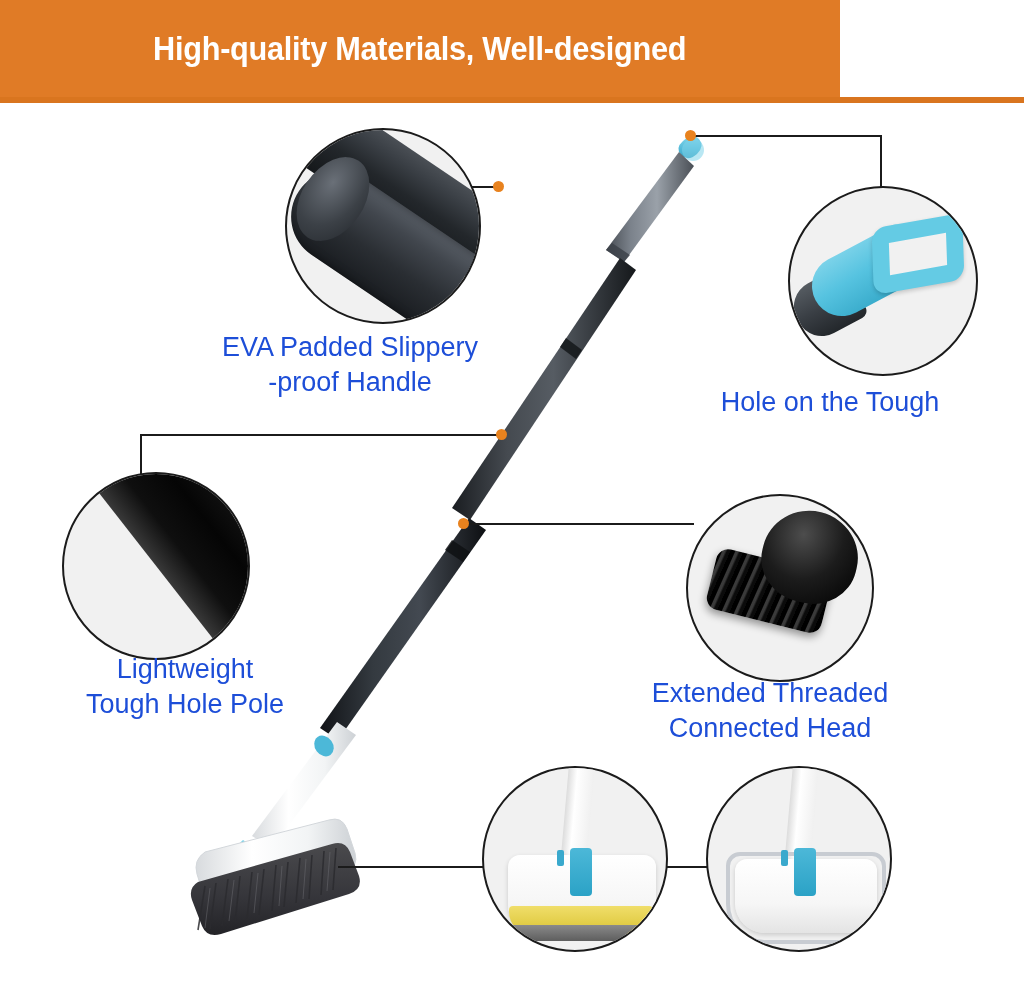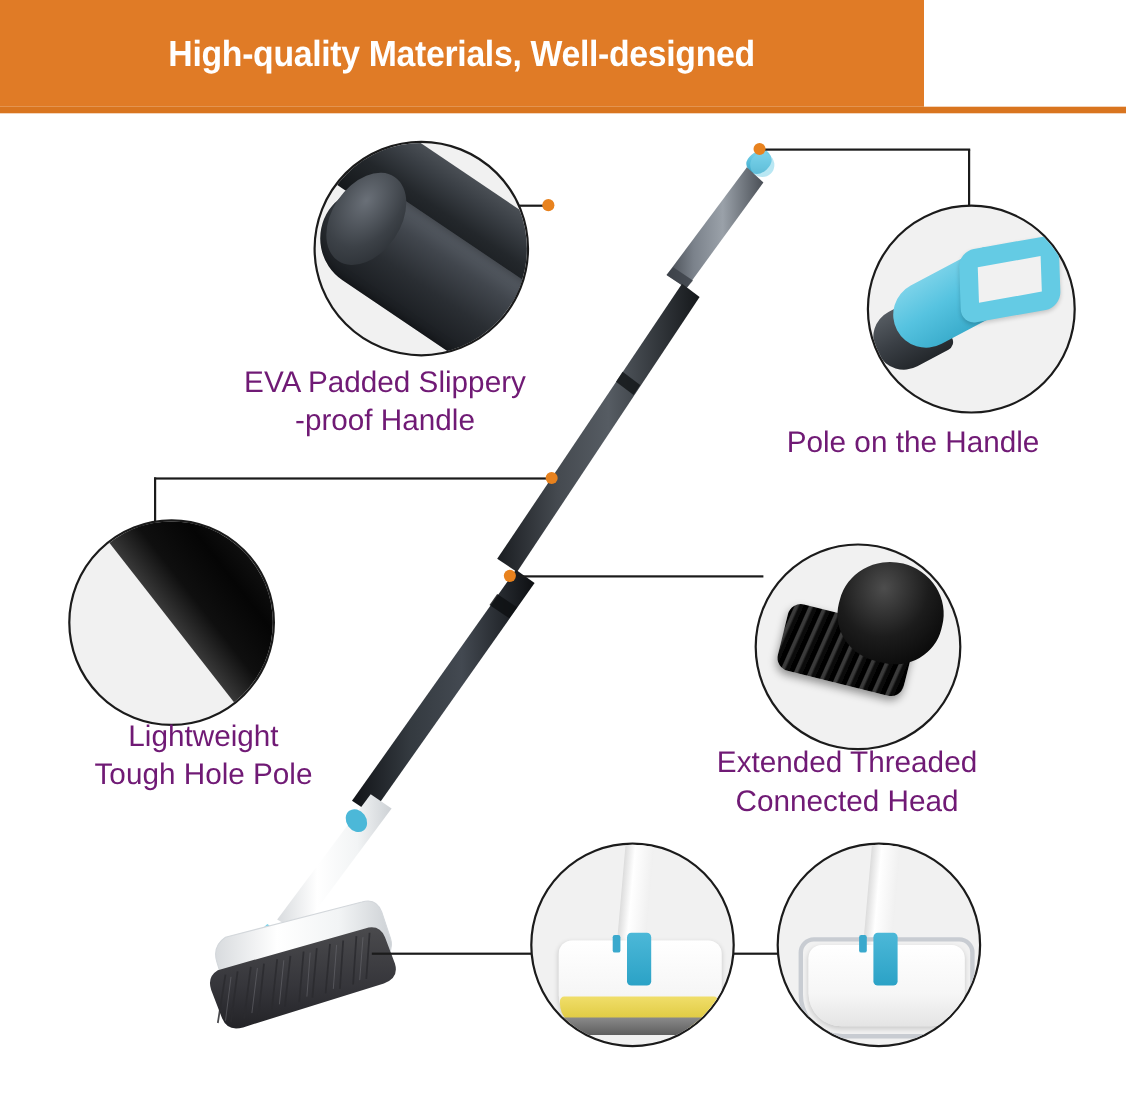--- a/index.html
+++ b/index.html
@@ -35,21 +35,21 @@
   }
   .banner-baseline {
     position: absolute; left: 0; top: 97px;
     width: 1024px; height: 6px;
     background: #D9751F;
   }
 
   
   .label {
     position: absolute;
-    color: #701a75;
+    color: #1d4ed8;
     font-size: 27px;
     line-height: 35px;
     text-align: center;
     white-space: pre-line;
     font-family: "Liberation Sans", sans-serif;
   }
 
   
   .callout {
     position: absolute;
@@ -352,21 +352,21 @@
   <div class="label" style="left:150px; top:330px; width:400px;">EVA Padded Slippery
 -proof Handle</div>
 
   <div class="callout" style="left:788px; top:186px; width:190px; height:190px;">
     <div class="callout-inner">
       <div class="hook-dark"></div>
       <div class="hook-body"></div>
       <div class="hook-ring"></div>
     </div>
   </div>
-  <div class="label" style="left:655px; top:385px; width:350px;">Pole on the Handle</div>
+  <div class="label" style="left:655px; top:385px; width:350px;">Hole on the Tough</div>
 
   <div class="callout" style="left:62px; top:472px; width:188px; height:188px;">
     <div class="callout-inner">
       <div class="pole-band"></div>
     </div>
   </div>
   <div class="label" style="left:35px; top:652px; width:300px;">Lightweight
 Tough Hole Pole</div>
 
   <div class="callout" style="left:686px; top:494px; width:188px; height:188px;">

